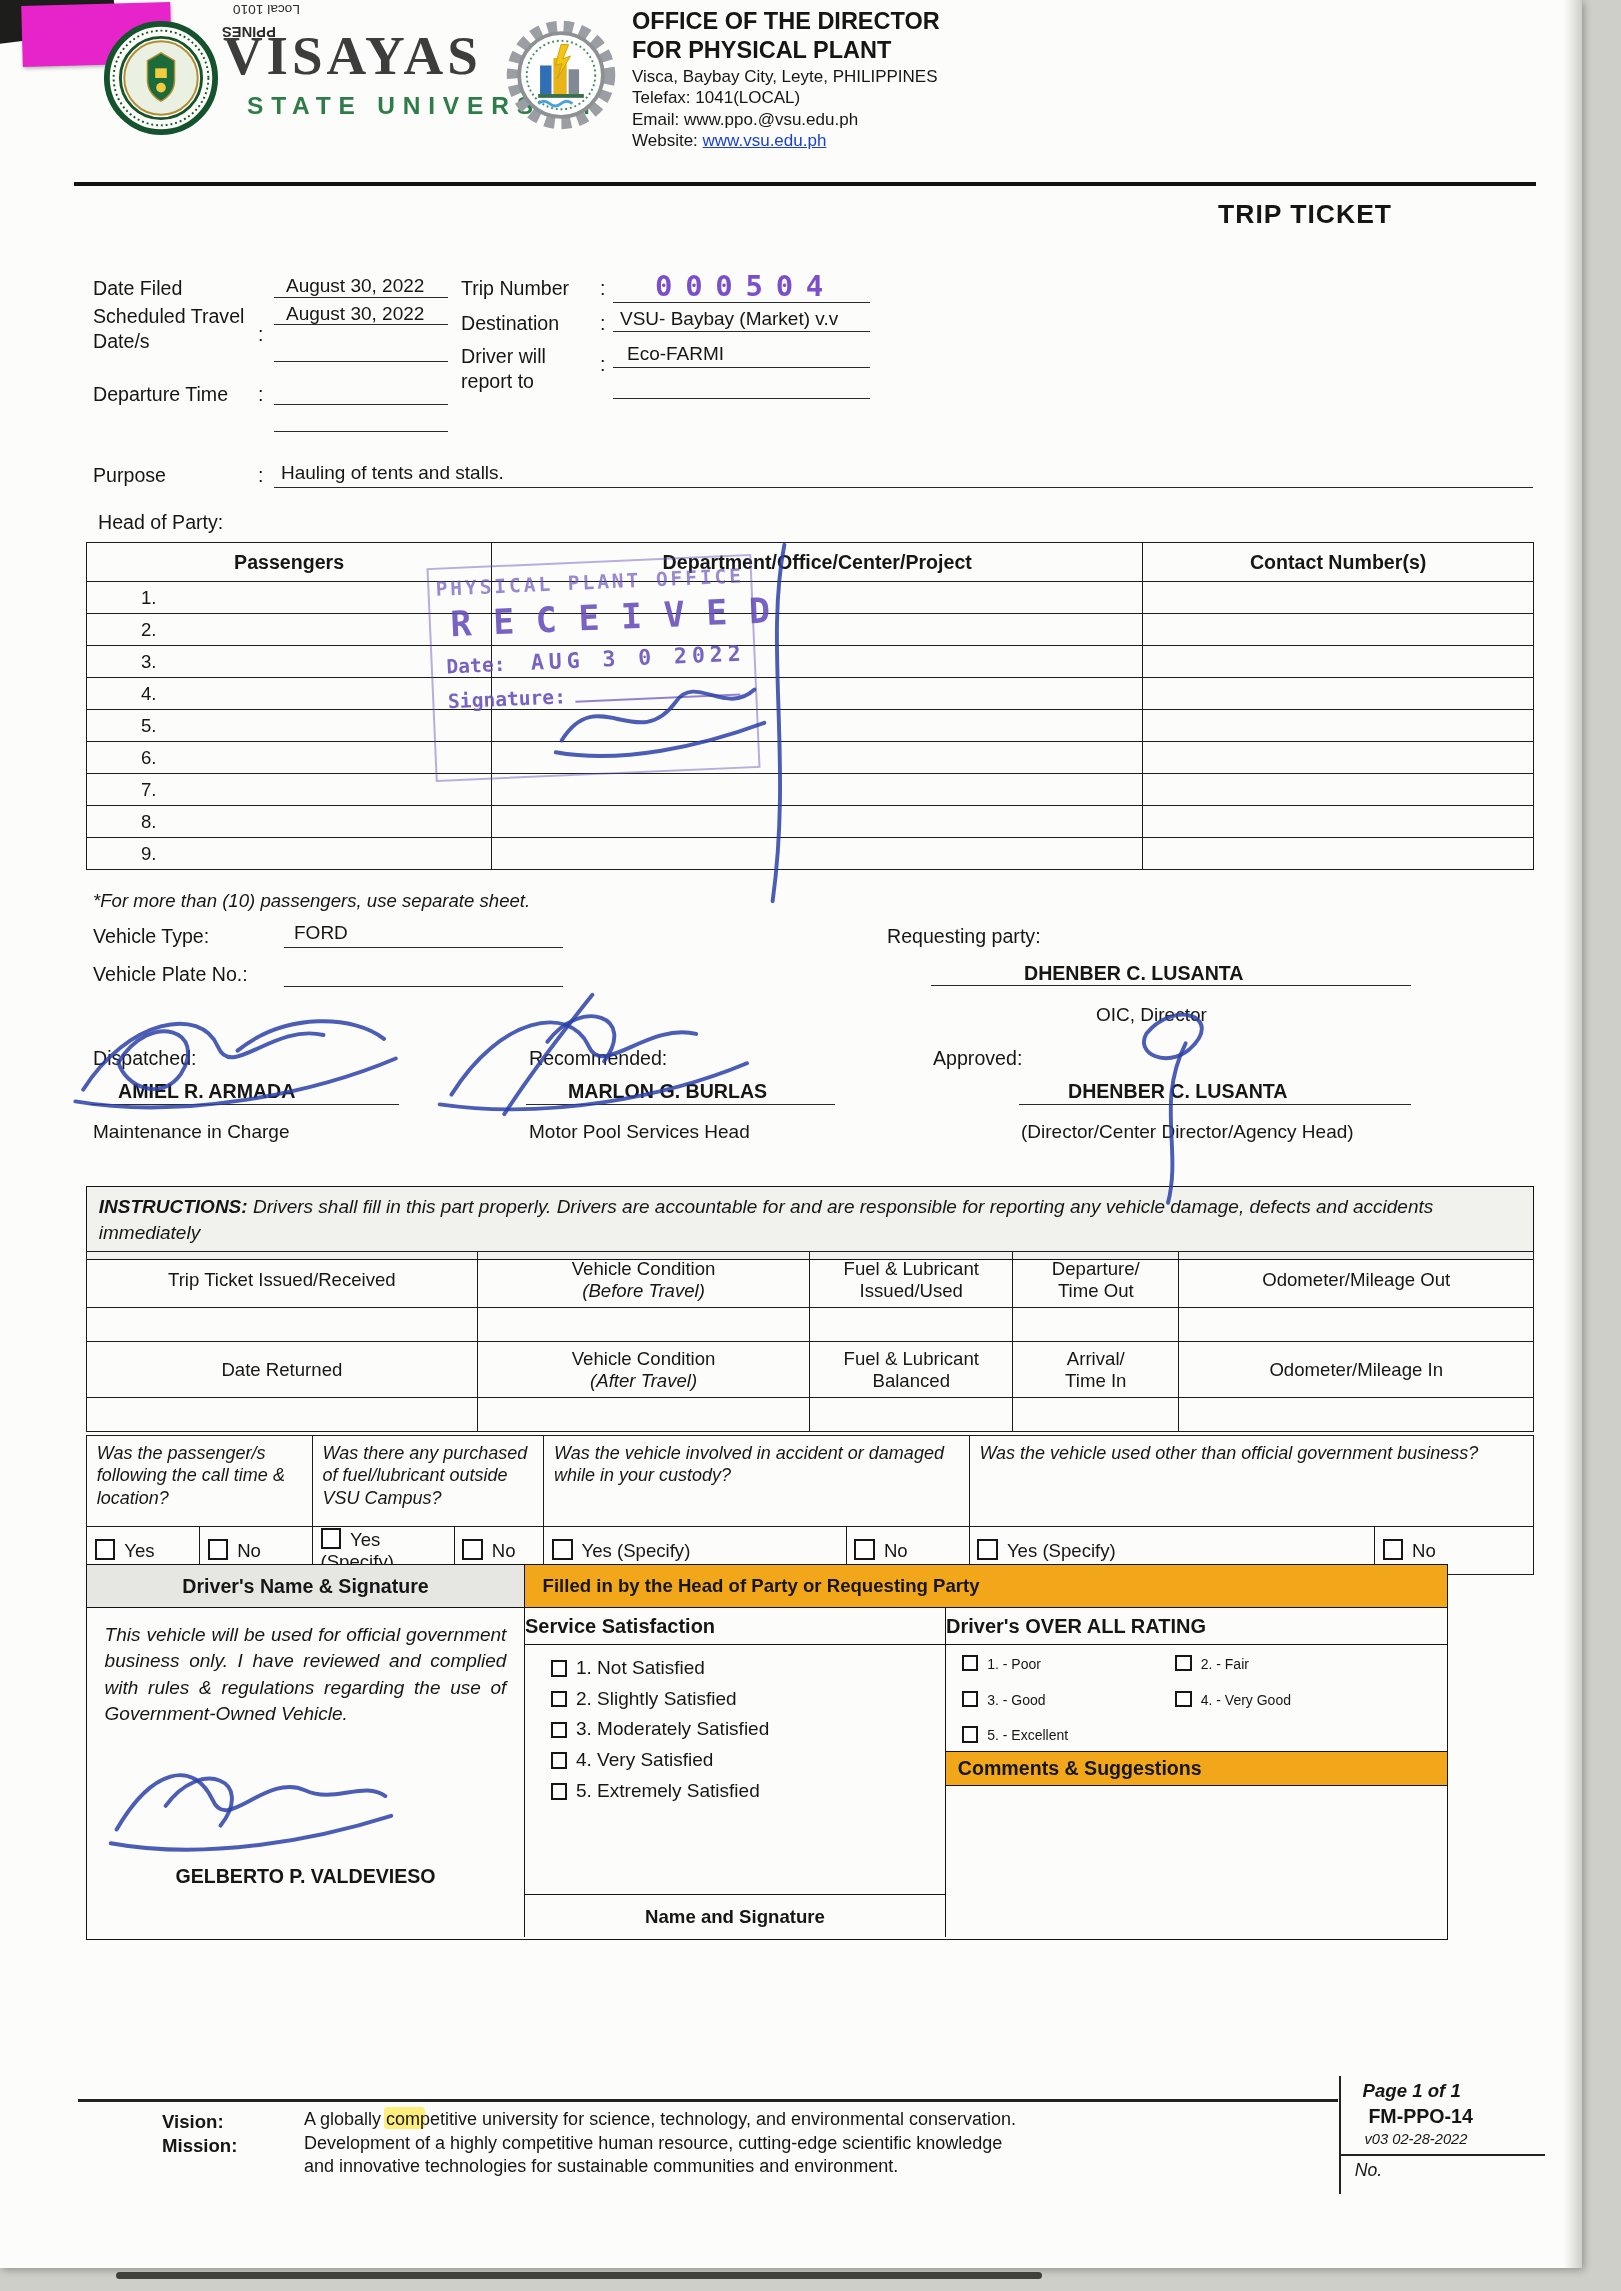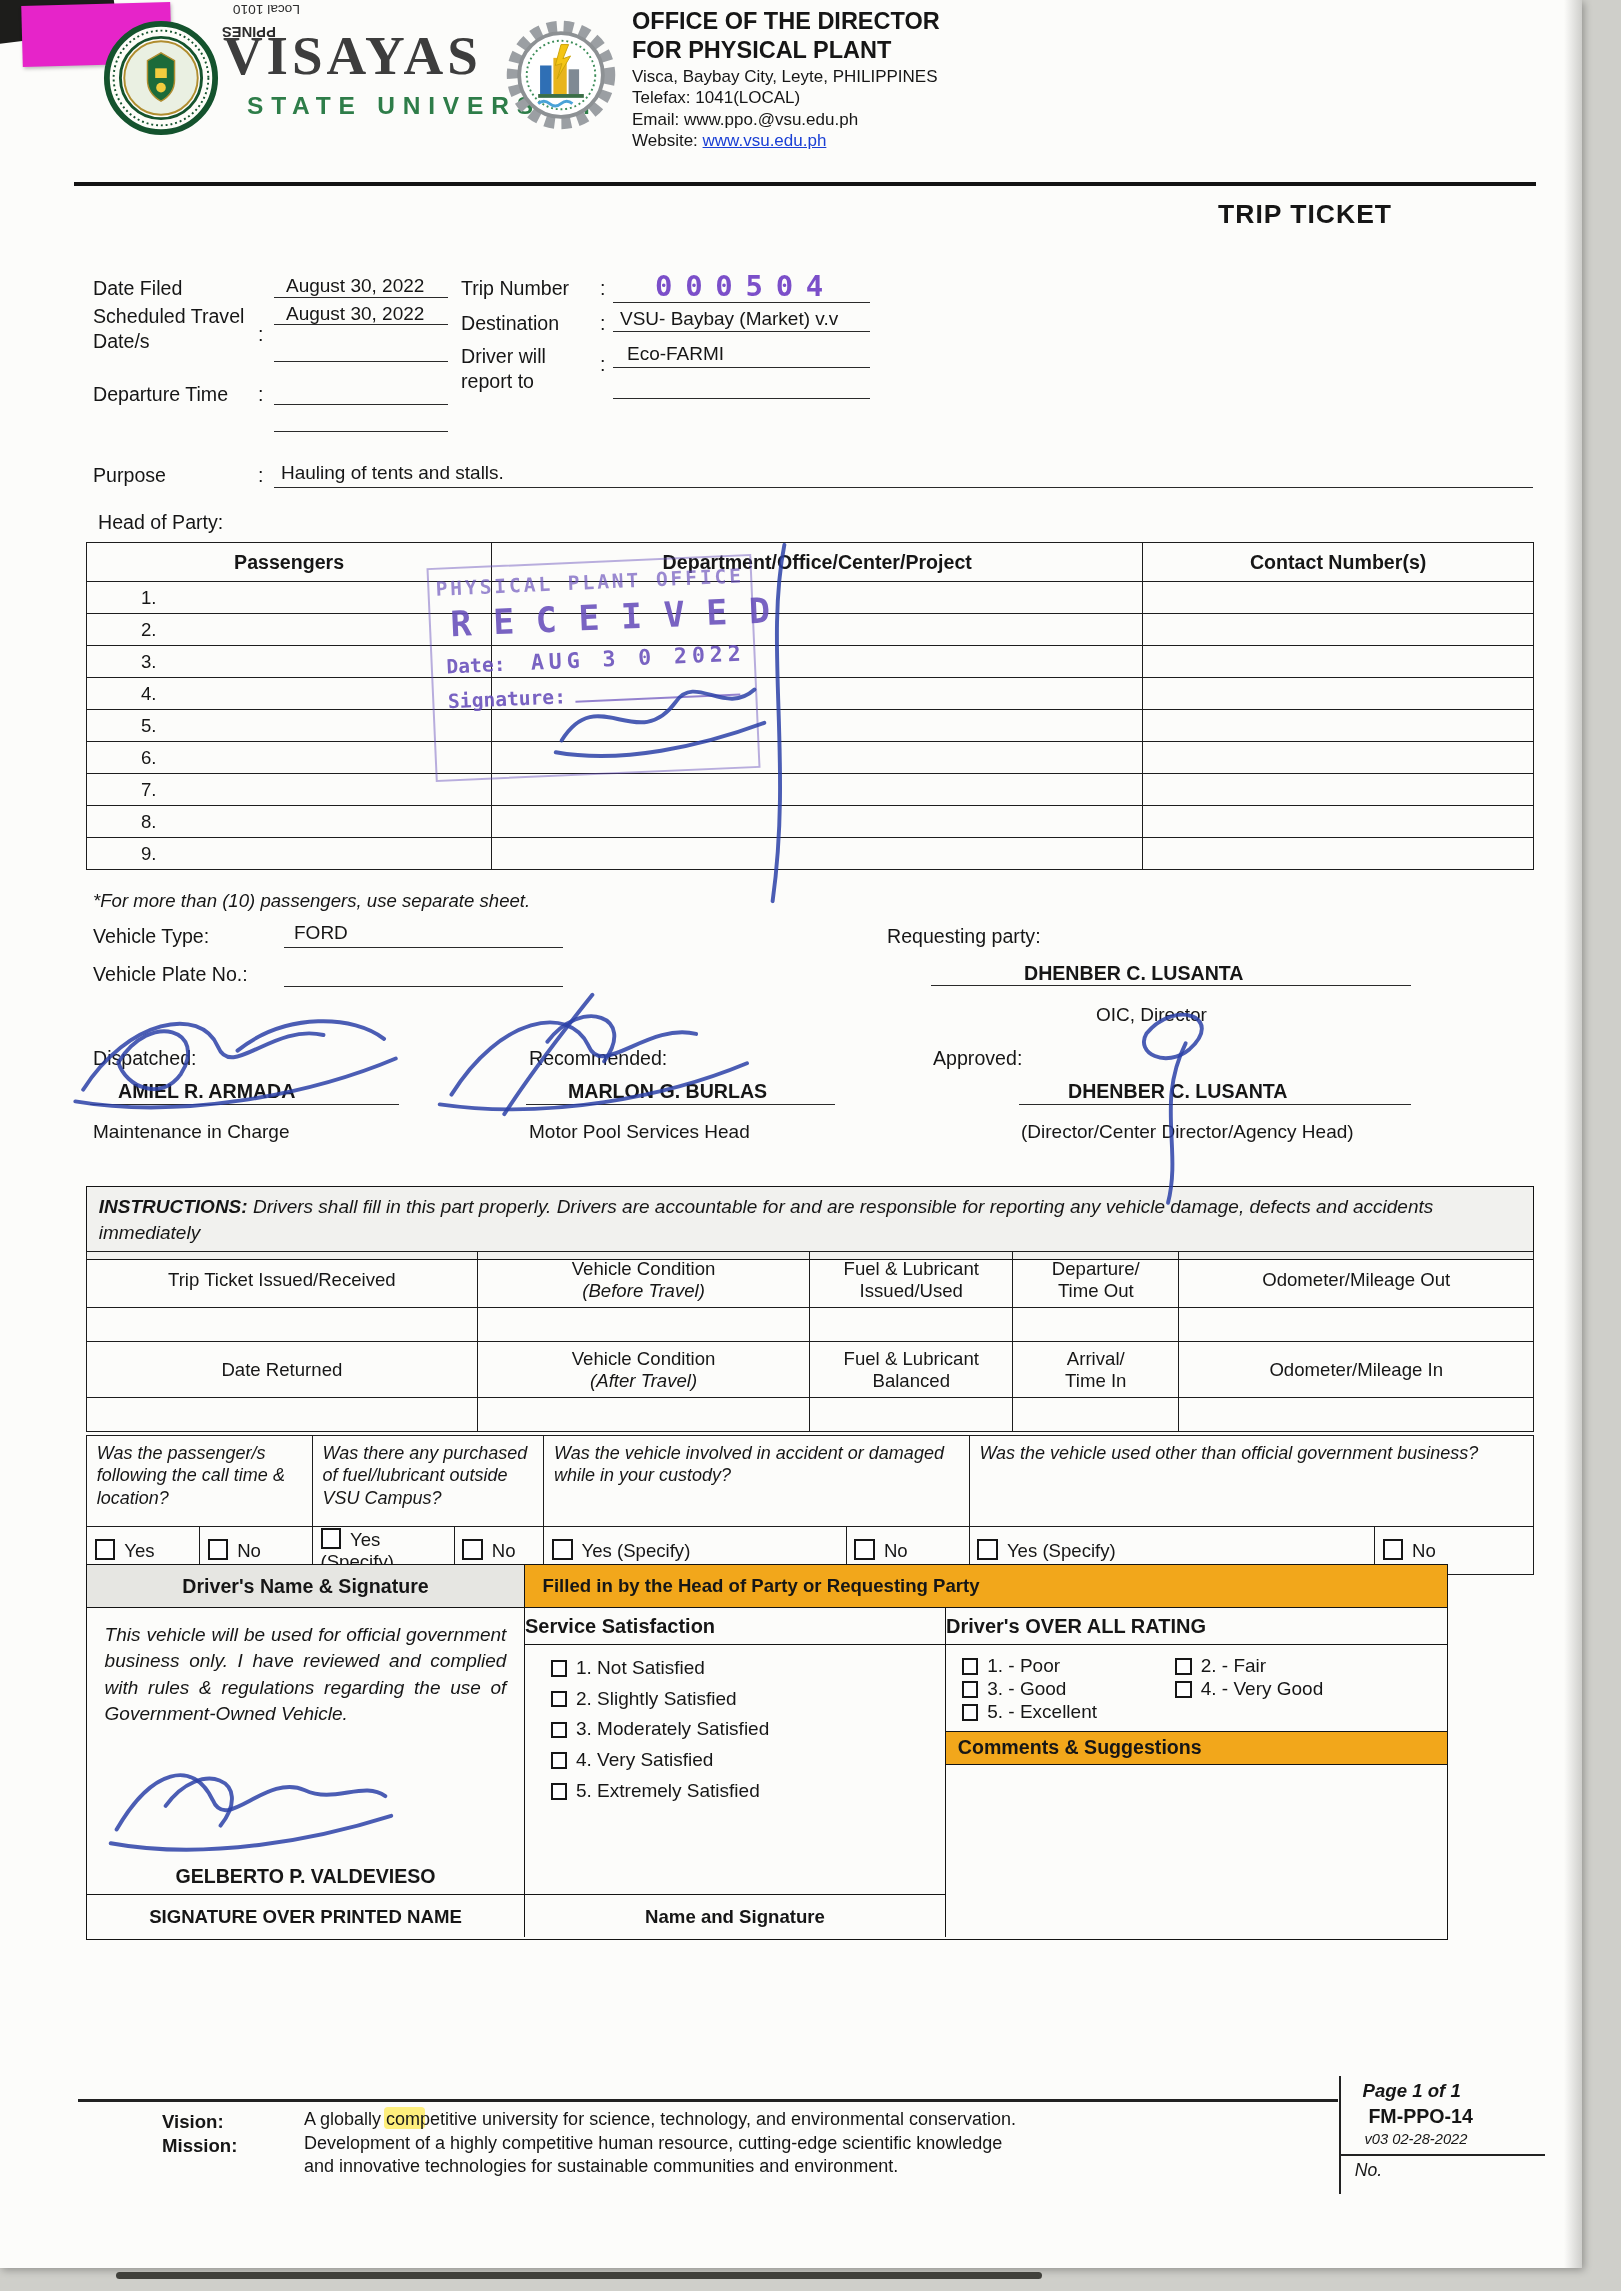--- a/index.html
+++ b/index.html
@@ -44,21 +44,21 @@
   .dbody{display:flex;height:329px}
   .dleft{width:438px;border-right:1.8px solid #141414;position:relative;padding:13.7px 17.6px 0 17.6px}
   .decl{margin:0;font-style:italic;font-size:19px;line-height:1.4;text-align:justify}
   .dname{position:absolute;bottom:49px;left:0;width:100%;text-align:center;font-weight:bold;font-size:19.6px}
   .dcap{position:absolute;bottom:0;left:0;width:100%;height:43px;line-height:43px;border-top:1.8px solid #141414;text-align:center;font-weight:bold;font-size:18.6px}
   .dmid{width:421px;border-right:1.8px solid #141414;position:relative}
   .mhead{height:37px;line-height:37px;border-bottom:1.8px solid #141414;font-weight:bold;font-size:20px}
   .opts{padding:11.8px 0 0 25.5px}
   .opt{margin-bottom:8.8px;font-size:19px;white-space:nowrap}
   .dright{flex:1;position:relative}
-  .rgrid{display:grid;grid-template-columns:44% 56%;padding:9.8px 0 0 15.7px;row-gap:1px;font-size:19px}
+  .rgrid{display:grid;grid-template-columns:44% 56%;padding:9.8px 0 0 15.7px;row-gap:19px;font-size:14px}
   .cbar{margin-top:7.8px;background:#f2a71b;border-top:1.8px solid #141414;border-bottom:1.8px solid #141414;font-weight:bold;font-size:19.6px;padding:4.9px 0 4.9px 11.8px}
   .flip{transform:rotate(180deg);color:#2c2c2c}
   a.link{color:#1a3fd4;text-decoration:underline}
 </style>
 </head>
 <body>
 
 <div id="scan">
 <div id="page">
 
@@ -344,21 +344,20 @@
     </div>
     <div class="dbody">
       <div class="dleft">
         <p class="decl">This vehicle will be used for official government business only.  I have reviewed and complied with rules &amp; regulations regarding the use of Government-Owned Vehicle.</p>
         <svg class="sig abs" style="left:9.8px;top:137px" width="304" height="118" viewBox="0 0 310 120">
           <path d="M20,86 C56,24 98,14 118,56 C132,90 172,28 212,46 C242,60 272,36 294,52"></path>
           <path d="M14,100 C112,118 224,96 300,72"></path>
           <path d="M70,62 C106,12 162,36 126,82"></path>
         </svg>
         <div class="dname">GELBERTO P. VALDEVIESO</div>
-        <div class="dcap">SIGNATURE OVER PRINTED NAME</div>
       </div>
       <div class="dmid">
         <div class="mhead">Service Satisfaction</div>
         <div class="opts">
           <div class="opt"><span class="cb"></span><span>1.  Not Satisfied</span></div>
           <div class="opt"><span class="cb"></span><span>2.  Slightly Satisfied</span></div>
           <div class="opt"><span class="cb"></span><span>3.  Moderately Satisfied</span></div>
           <div class="opt"><span class="cb"></span><span>4.  Very Satisfied</span></div>
           <div class="opt"><span class="cb"></span><span>5.  Extremely Satisfied</span></div>
         </div>

